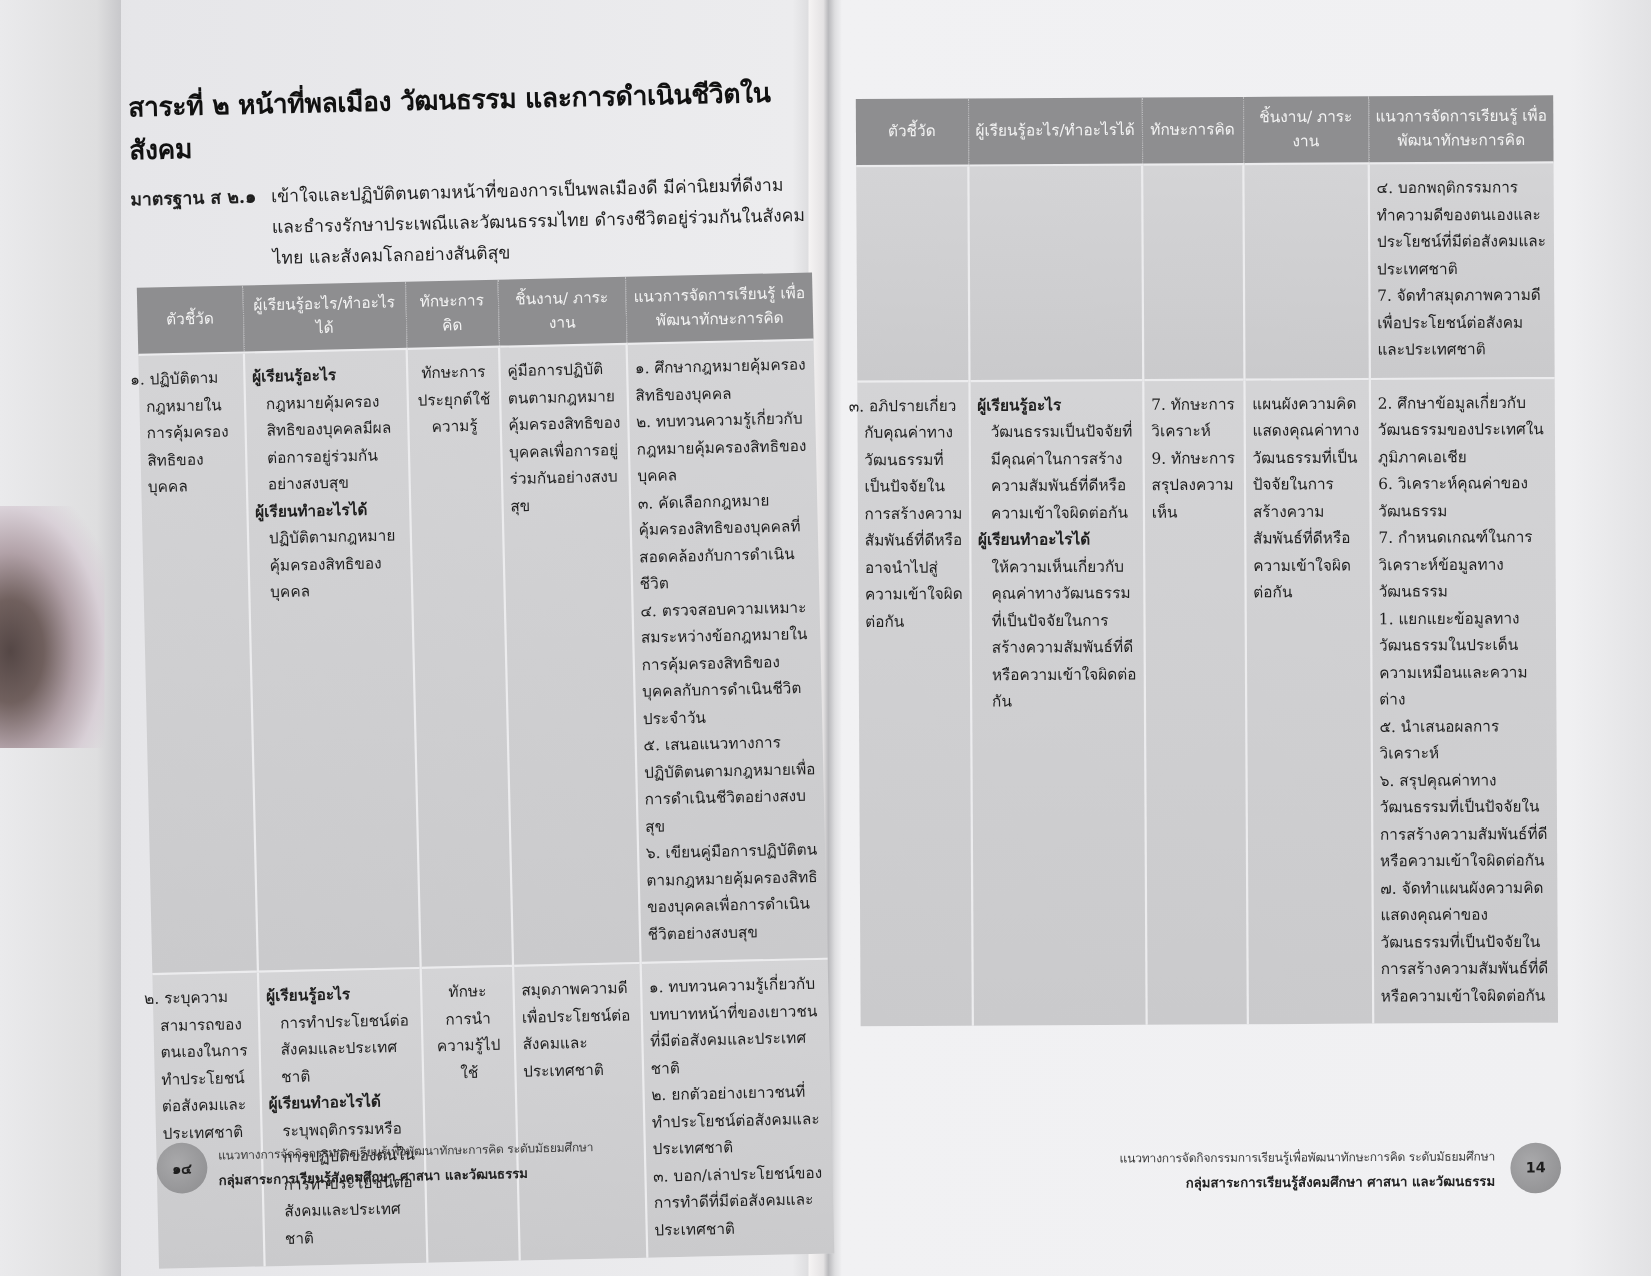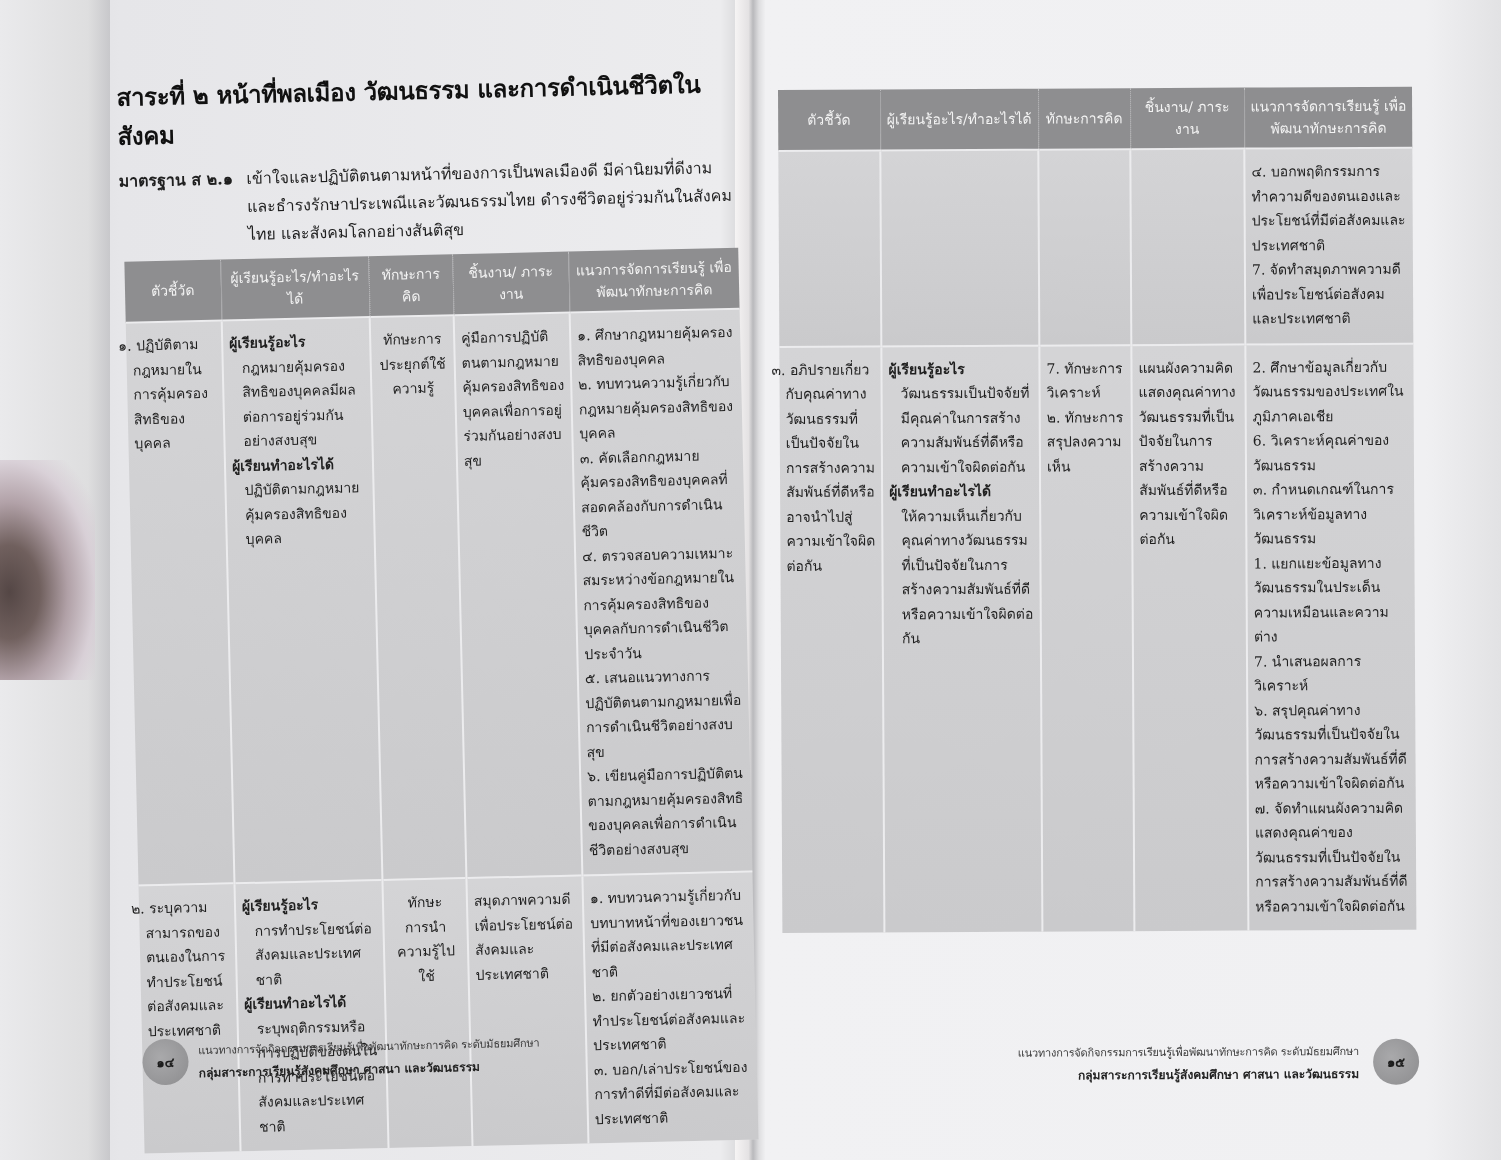--- a/index.html
+++ b/index.html
@@ -185,36 +185,36 @@
       <tr>
         <td class="hang">๓. อภิปรายเกี่ยวกับคุณค่าทางวัฒนธรรมที่เป็นปัจจัยในการสร้างความสัมพันธ์ที่ดีหรืออาจนำไปสู่ความเข้าใจผิดต่อกัน</td>
         <td>
           <span class="b">ผู้เรียนรู้อะไร</span>
           <span class="line indent">วัฒนธรรมเป็นปัจจัยที่มีคุณค่าในการสร้างความสัมพันธ์ที่ดีหรือความเข้าใจผิดต่อกัน</span>
           <span class="b">ผู้เรียนทำอะไรได้</span>
           <span class="line indent">ให้ความเห็นเกี่ยวกับคุณค่าทางวัฒนธรรมที่เป็นปัจจัยในการสร้างความสัมพันธ์ที่ดีหรือความเข้าใจผิดต่อกัน</span>
         </td>
         <td>
           <span class="line">7. ทักษะการวิเคราะห์</span>
-          <span class="line">๒. ทักษะการสรุปลงความเห็น</span>
+          <span class="line">9. ทักษะการสรุปลงความเห็น</span>
         </td>
         <td>แผนผังความคิดแสดงคุณค่าทางวัฒนธรรมที่เป็นปัจจัยในการสร้างความสัมพันธ์ที่ดีหรือความเข้าใจผิดต่อกัน</td>
         <td style="height:540px">
           <span class="line">2. ศึกษาข้อมูลเกี่ยวกับวัฒนธรรมของประเทศในภูมิภาคเอเชีย</span>
           <span class="line">6. วิเคราะห์คุณค่าของวัฒนธรรม</span>
-          <span class="line">๓. กำหนดเกณฑ์ในการวิเคราะห์ข้อมูลทางวัฒนธรรม</span>
+          <span class="line">7. กำหนดเกณฑ์ในการวิเคราะห์ข้อมูลทางวัฒนธรรม</span>
           <span class="line">1. แยกแยะข้อมูลทางวัฒนธรรมในประเด็นความเหมือนและความต่าง</span>
-          <span class="line">7. นำเสนอผลการวิเคราะห์</span>
+          <span class="line">๕. นำเสนอผลการวิเคราะห์</span>
           <span class="line">๖. สรุปคุณค่าทางวัฒนธรรมที่เป็นปัจจัยในการสร้างความสัมพันธ์ที่ดีหรือความเข้าใจผิดต่อกัน</span>
           <span class="line">๗. จัดทำแผนผังความคิดแสดงคุณค่าของวัฒนธรรมที่เป็นปัจจัยในการสร้างความสัมพันธ์ที่ดีหรือความเข้าใจผิดต่อกัน</span>
         </td>
       </tr>
     </tbody>
   </table>
 
   <div class="footer footer-right">
     <div class="txt">
       <div class="t1">แนวทางการจัดกิจกรรมการเรียนรู้เพื่อพัฒนาทักษะการคิด ระดับมัธยมศึกษา</div>
       <div class="t2">กลุ่มสาระการเรียนรู้สังคมศึกษา ศาสนา และวัฒนธรรม</div>
     </div>
-    <div class="page-num">๑๕</div>
+    <div class="page-num">14</div>
   </div>
 </div>
 
 </body></html>

